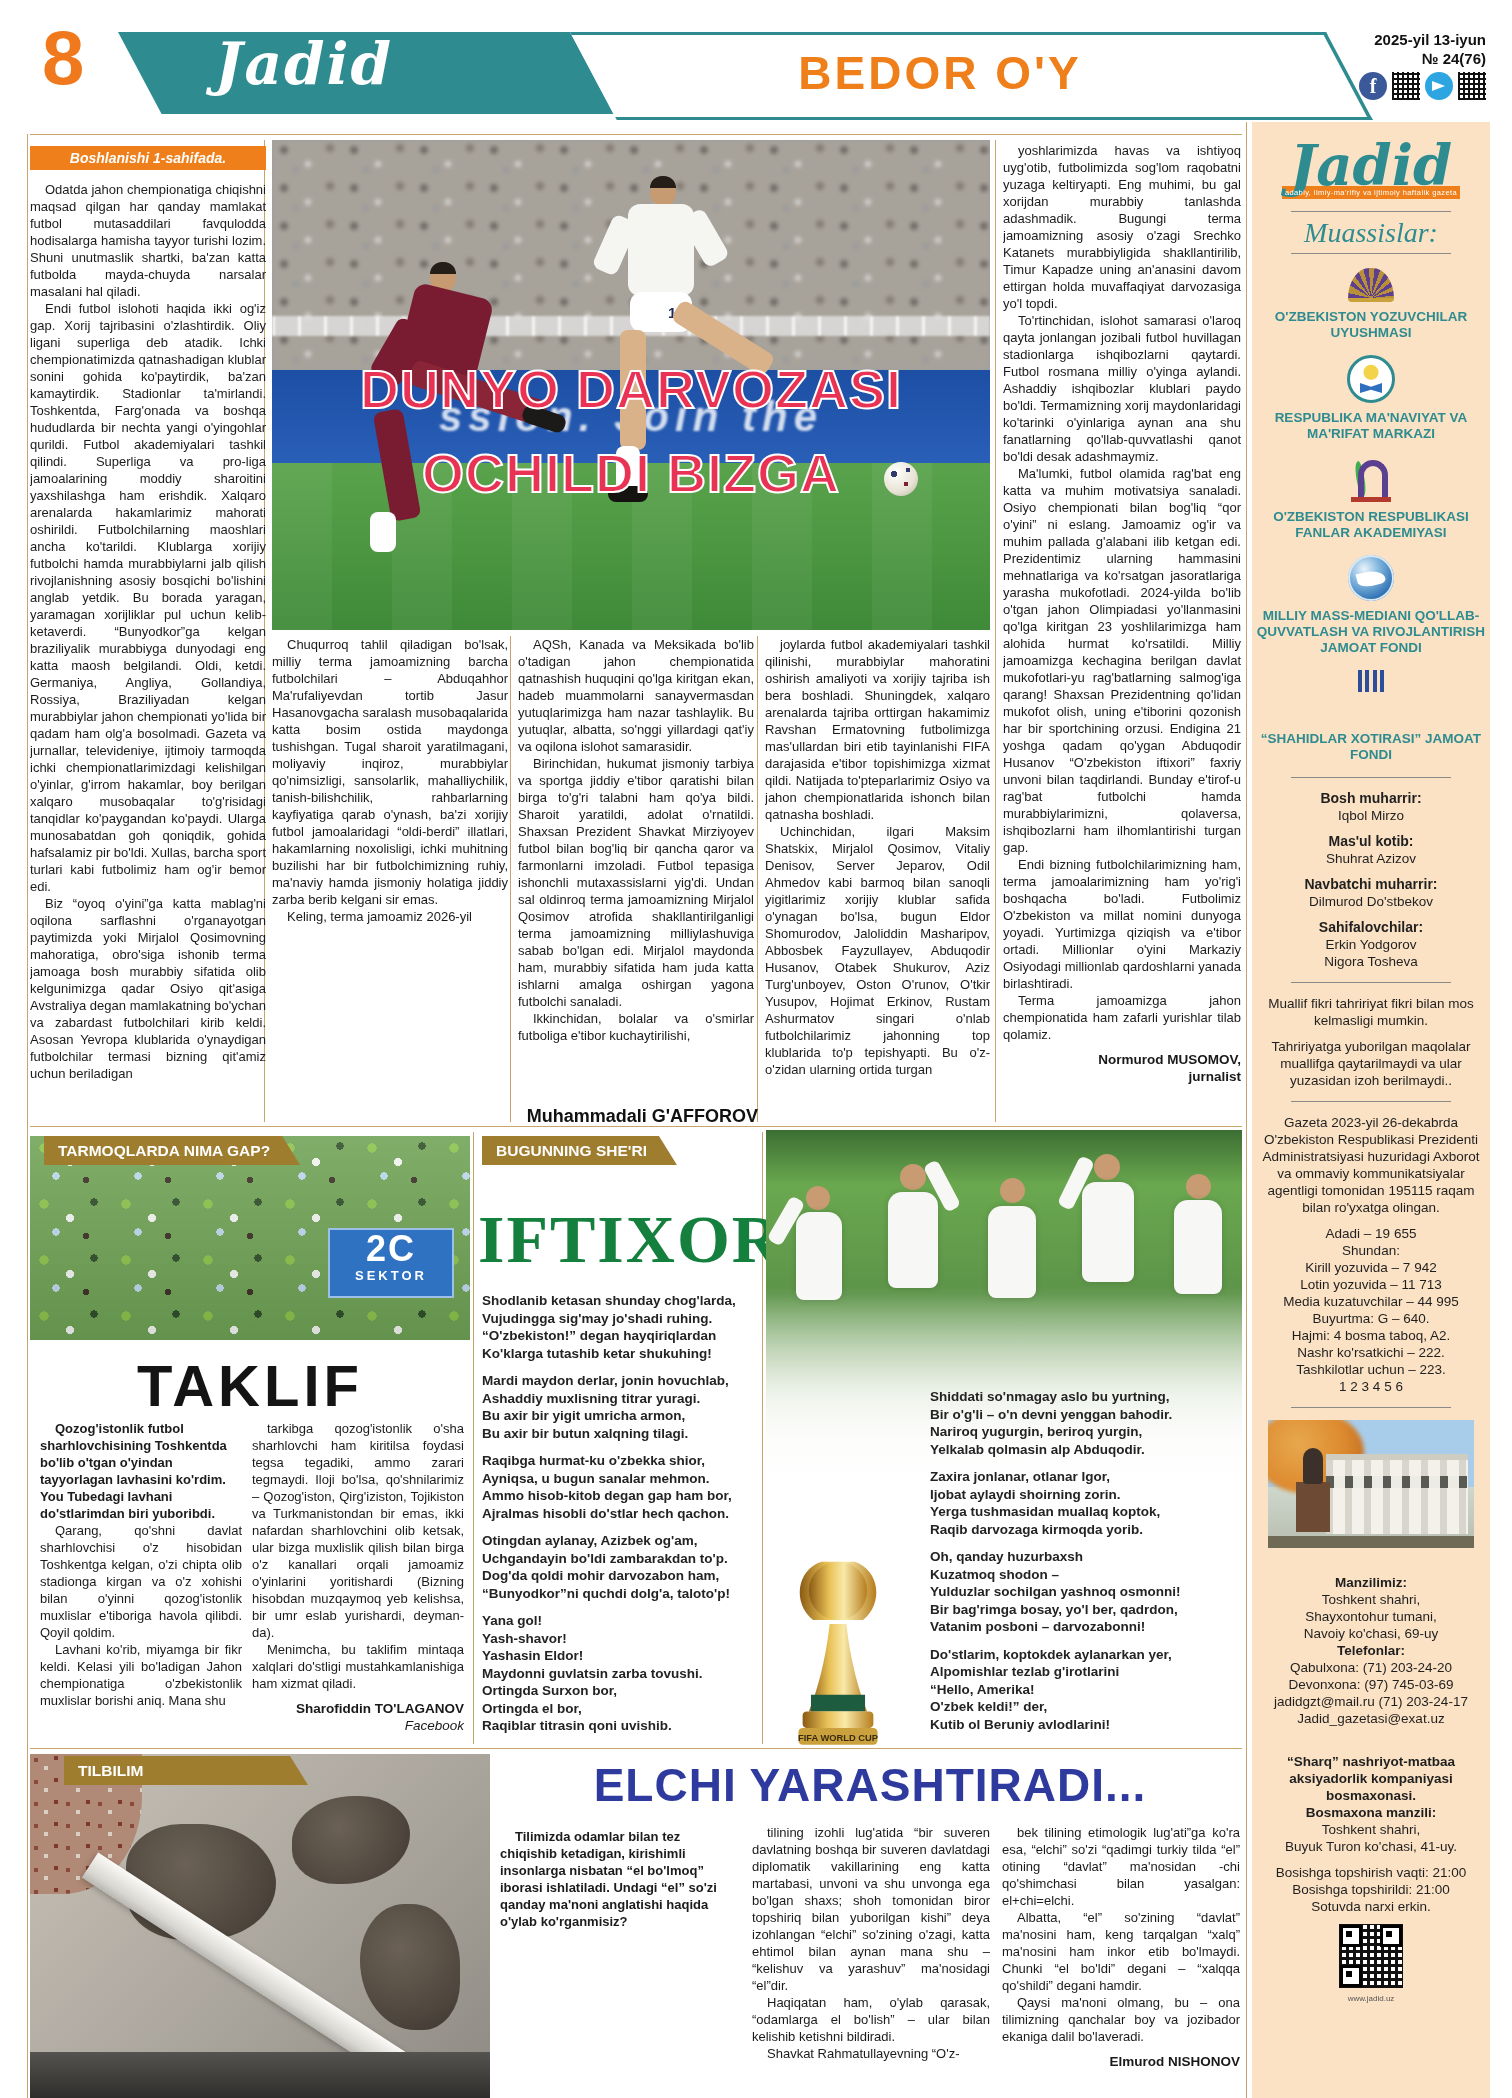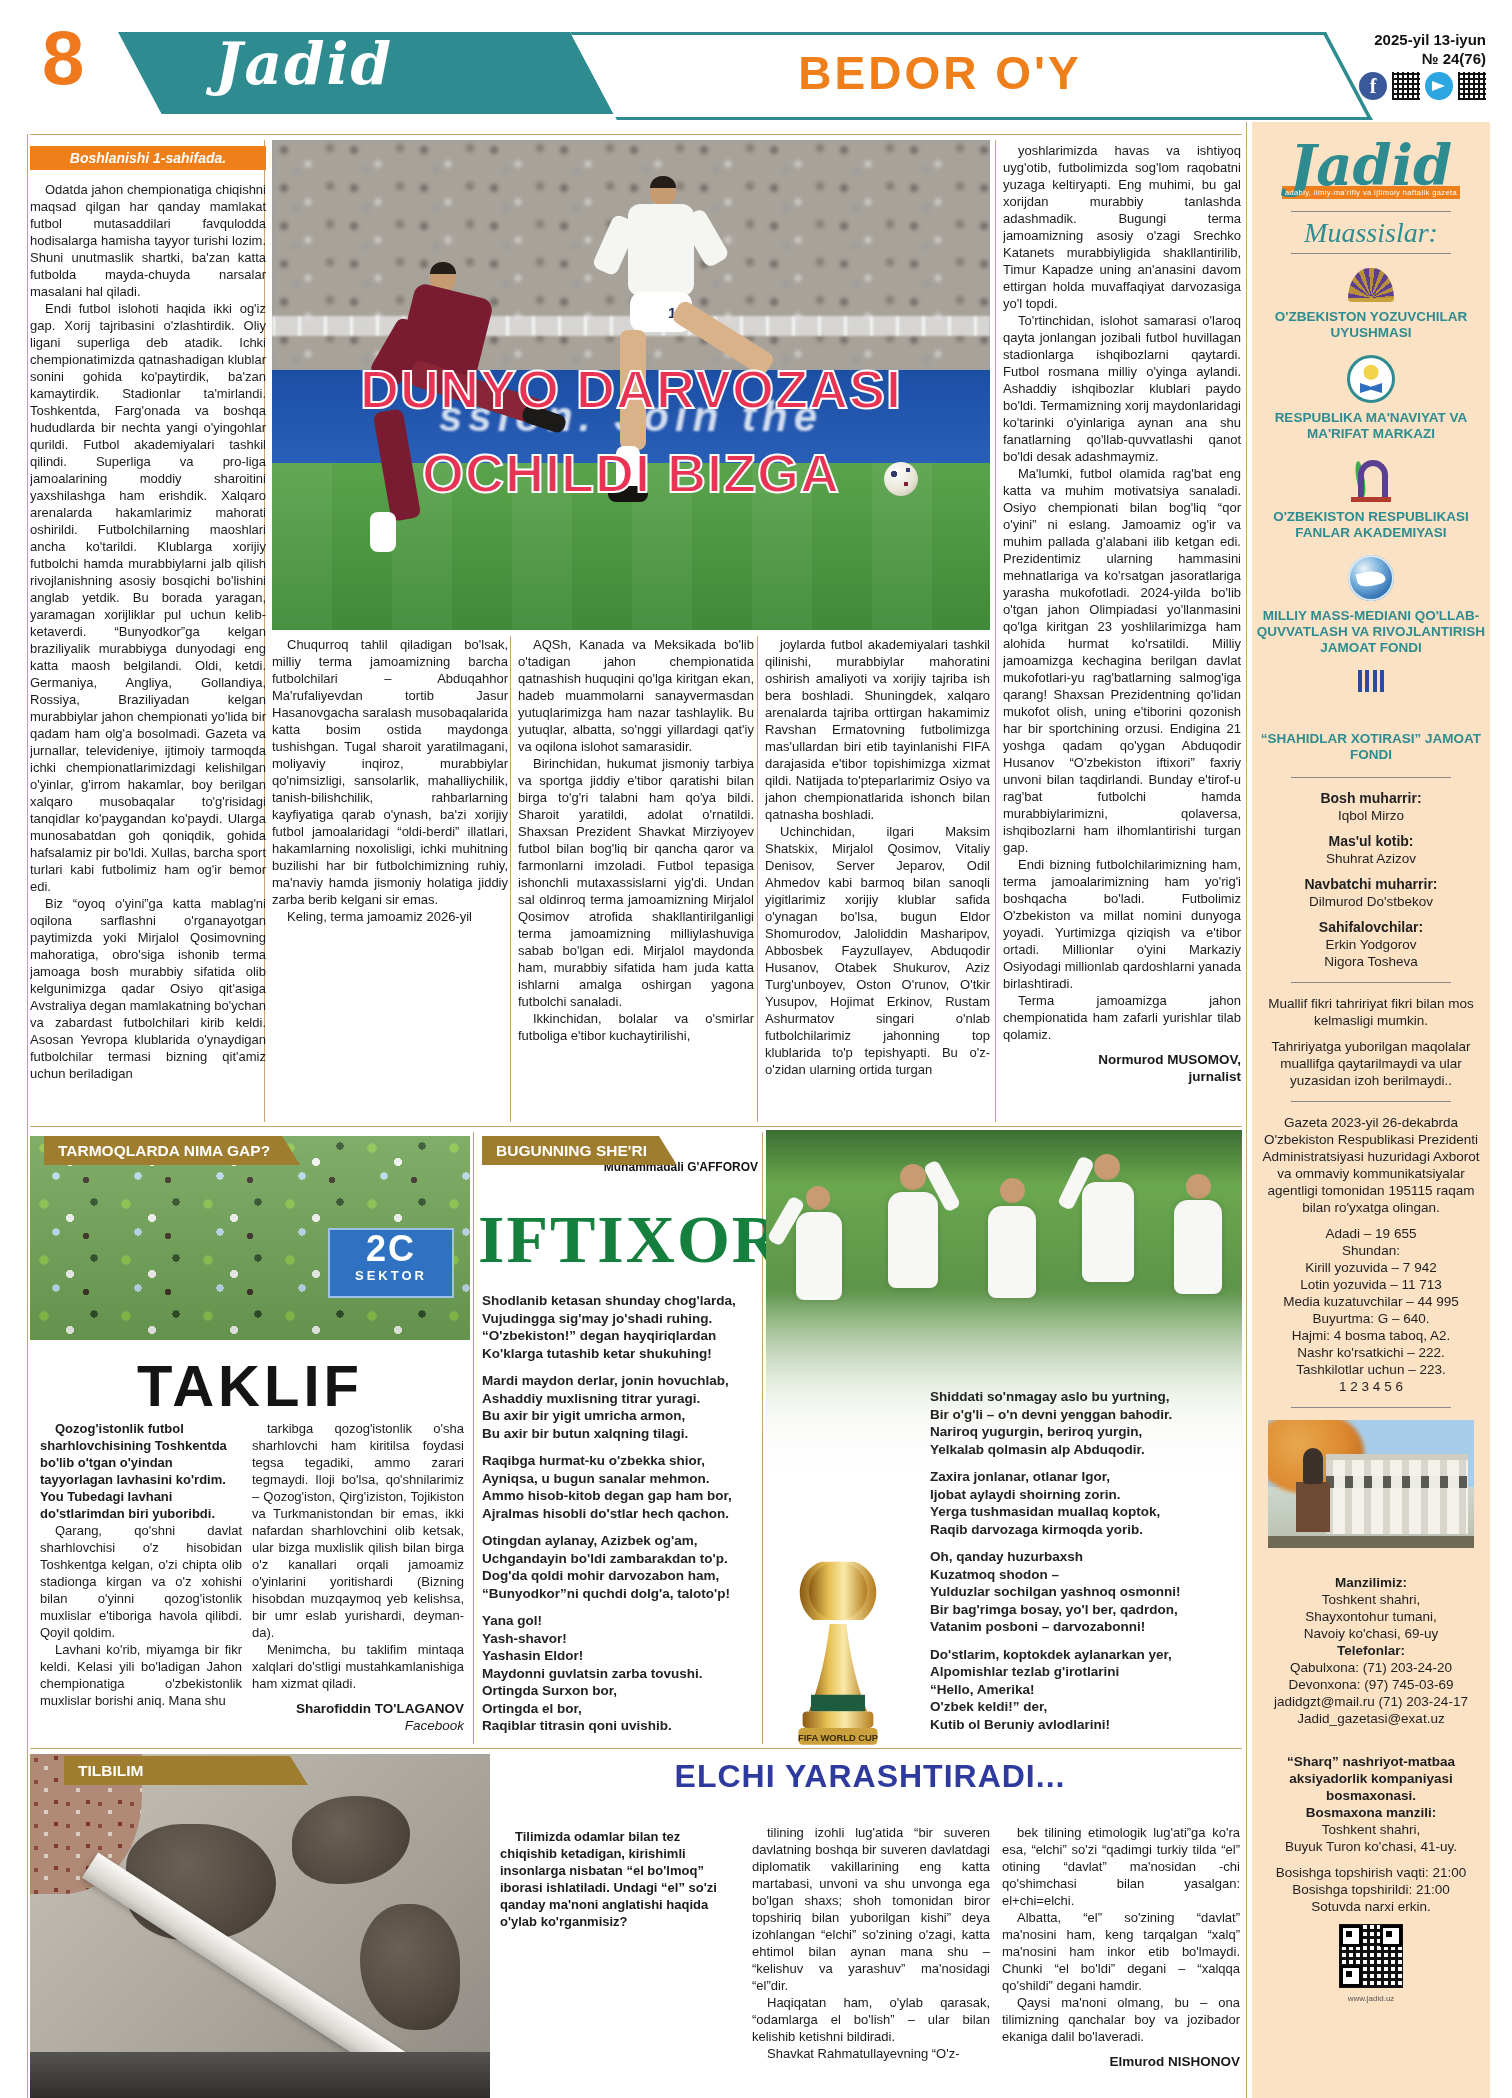--- a/index.html
+++ b/index.html
@@ -68,25 +68,25 @@
   .pm-headline div{font-size:54px;font-weight:900;letter-spacing:1px;color:#e93355;
      -webkit-text-stroke:2px #fff;margin-bottom:22px;}
   
   .kicker{position:absolute;height:29px;background:#9e7d2e;color:#fff;font-weight:bold;font-size:15.5px;
      line-height:29px;padding:0 30px 0 14px;clip-path:polygon(0 0,calc(100% - 18px) 0,100% 100%,0 100%);z-index:4;}
   .title-taklif{position:absolute;left:30px;top:1352px;width:440px;text-align:center;
      font-size:58px;font-weight:900;letter-spacing:4px;color:#141414;}
   .lead-bold{font-weight:bold;font-size:13.5px;line-height:18px;text-indent:15px;margin:0 0 8px 0;color:#111;}
   .title-iftixor{position:absolute;left:478px;top:1200px;font-family:"Liberation Serif",serif;
      font-weight:bold;font-size:68px;color:#15803d;letter-spacing:2px;}
-  .poem-author{position:absolute;left:482px;top:1160px;width:276px;text-align:right;
-     font-weight:bold;font-size:12px;color:#111;}
+  .poem-author{position:absolute;left:482px;top:1106px;width:276px;text-align:right;
+     font-weight:bold;font-size:18px;color:#111;}
   .stanza{white-space:pre-line;font-weight:bold;font-size:13.5px;line-height:17.5px;color:#232323;margin:0 0 10px 0;}
   .title-elchi{position:absolute;left:500px;top:1758px;width:740px;text-align:center;
-     font-size:32px;font-weight:bold;color:#2f3a9e;letter-spacing:1px;}
+     font-size:46px;font-weight:bold;color:#2f3a9e;letter-spacing:1px;}
   
   .photo-crowd{position:absolute;left:30px;top:1136px;width:440px;height:204px;overflow:hidden;
      background-color:#6fa355;background-image:
      radial-gradient(circle 10px at 14px 12px, #8bc34a 45%, transparent 48%),
      radial-gradient(circle 9px at 40px 26px, #f2f5ef 45%, transparent 48%),
      radial-gradient(circle 8px at 64px 10px, #2e4d28 45%, transparent 48%),
      radial-gradient(circle 8px at 26px 40px, #bcd9ec 45%, transparent 48%),
      radial-gradient(circle 7px at 56px 44px, #3a2f26 45%, transparent 48%);
      background-size:82px 56px;}
   .photo-crowd::after{content:"";position:absolute;inset:0;background:linear-gradient(rgba(255,255,255,.12),rgba(0,0,0,.1));}

